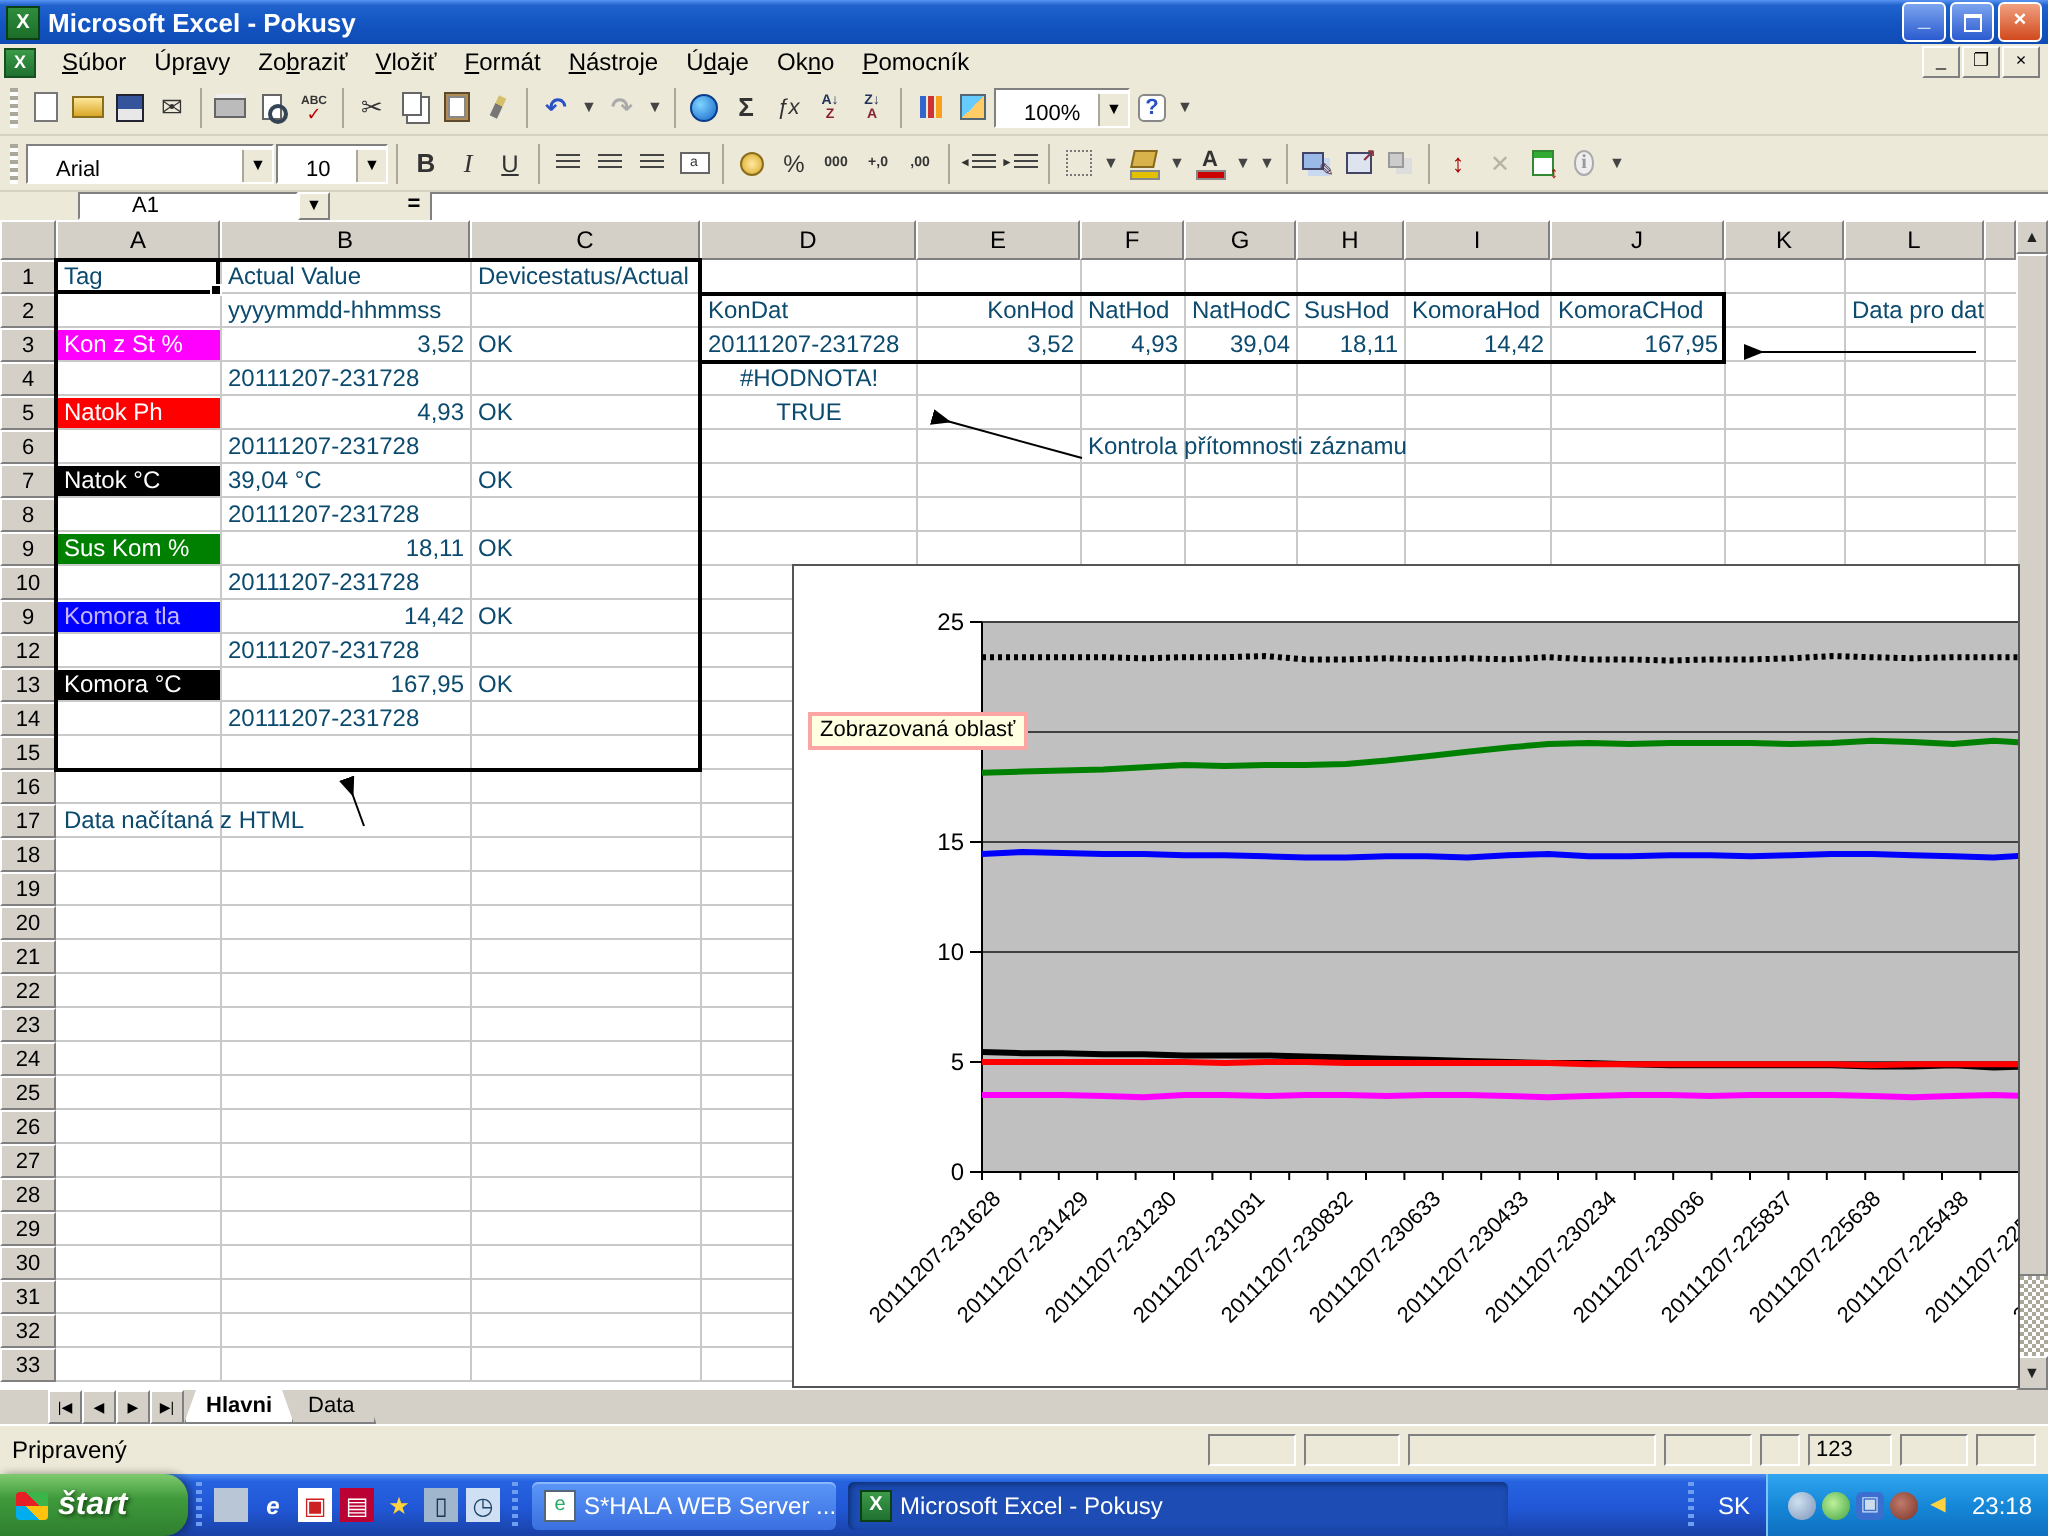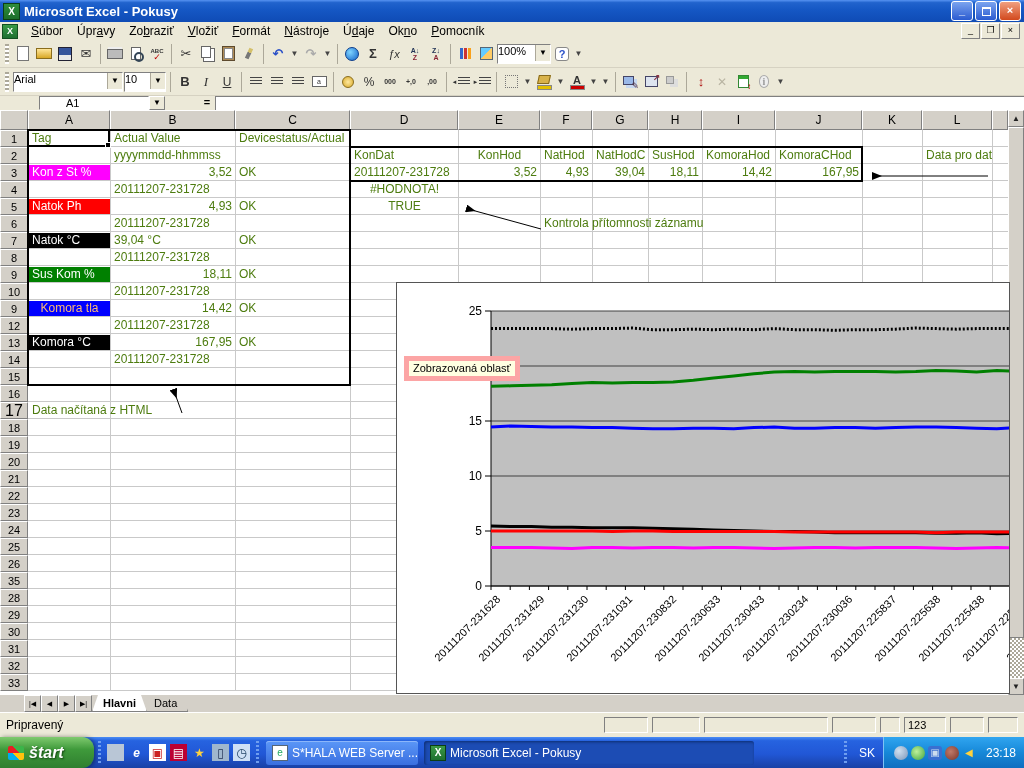--- a/index.html
+++ b/index.html
@@ -29,21 +29,21 @@
     font-size:9px;text-align:center;line-height:12px;color:#000;}
   
   .toolbar{left:0;width:1024px;height:28px;background:#ECE9D8;border-bottom:1px solid #d6d2c2;
     display:flex;align-items:center;gap:1px;padding-left:2px;box-sizing:border-box;}
   .grip{width:4px;height:20px;margin:0 3px;background:repeating-linear-gradient(180deg,#aca899 0 2px,#fff 2px 4px);}
   .tsep{width:1px;height:20px;background:#aca899;margin:0 3px;}
   .ic{width:20px;height:20px;display:flex;align-items:center;justify-content:center;
       font-size:12px;color:#333;position:relative;flex:none;}
   .dd{width:11px;height:20px;display:flex;align-items:center;justify-content:center;font-size:8px;color:#444;flex:none;}
   .combo{height:18px;background:#fff;border:1px solid;border-color:#808080 #fff #fff #808080;
-    display:flex;align-items:flex-start;font-size:11px;padding-left:0;position:relative;flex:none;}
+    display:flex;align-items:flex-end;font-size:11px;padding-left:14px;position:relative;flex:none;}
   .combo .arr{margin-left:auto;width:14px;height:16px;background:#ECE9D8;border-left:1px solid #aca899;
     font-size:8px;display:flex;align-items:center;justify-content:center;}
   .ic-new::before{content:"";width:10px;height:13px;background:#fff;border:1px solid #777;}
   .ic-open::before{content:"";width:14px;height:9px;background:linear-gradient(#ffe69a,#d8a826);border:1px solid #8a6d1d;}
   .ic-save::before{content:"";width:12px;height:12px;border:1px solid #223;background:linear-gradient(#35549c 55%,#e8e8e8 55%);}
   .ic-mail::before{content:"✉";font-size:13px;}
   .ic-print::before{content:"";width:14px;height:8px;background:#bbb;border:1px solid #666;box-shadow:0 -3px 0 -1px #eee;}
   .ic-print-preview::before{content:"";width:8px;height:11px;background:#fff;border:1px solid #666;}
   .ic-print-preview::after{content:"";position:absolute;right:2px;bottom:2px;width:6px;height:6px;border:2px solid #345;border-radius:50%;}
   .ic-spelling{flex-direction:column;font-size:6px;line-height:6px;font-weight:bold;}
@@ -104,28 +104,28 @@
   #formula-input{flex:1;background:#fff;border-top:1px solid #808080;border-left:1px solid #808080;}
   
   #sheet{left:0;top:110px;width:1024px;height:585px;background:#fff;overflow:hidden;}
   .hdr{position:absolute;background:#D4D0C8;border-top:1px solid #fff;border-left:1px solid #fff;
     border-right:1px solid #808080;border-bottom:1px solid #808080;box-sizing:border-box;
     font-size:12px;color:#000;display:flex;align-items:center;justify-content:center;}
   #gridbody{position:absolute;left:28px;top:20px;width:980px;height:561px;background:#fff;
     background-image:repeating-linear-gradient(180deg,transparent 0 16px,#c9c9c9 16px 17px);}
   .vline{position:absolute;top:20px;width:1px;height:561px;background:#c9c9c9;}
   .cell{position:absolute;font-size:12px;line-height:15px;padding:0 3px;box-sizing:border-box;
-    overflow:hidden;white-space:nowrap;color:#4d7c0f;}
+    overflow:hidden;white-space:nowrap;color:#0c4a6e;}
   .cell.spill{overflow:visible;z-index:2;}
   #sel-a1{position:absolute;left:27px;top:19px;width:83px;height:18px;border:2px solid #000;box-sizing:border-box;z-index:3;}
   #sel-a1::after{content:"";position:absolute;right:-3px;bottom:-3px;width:4px;height:4px;background:#000;border:1px solid #fff;}
   .thickbox{position:absolute;border:2px solid #000;box-sizing:border-box;z-index:2;pointer-events:none;}
   
   #chart{position:absolute;left:396px;top:172px;width:612px;height:410px;background:#fff;border:1px solid #555;z-index:5;}
-  #chart-tip{position:absolute;left:404px;top:246px;background:#FFFFE1;border:5px solid #fca5a5;
+  #chart-tip{position:absolute;left:404px;top:246px;background:#FFFFE1;border:2px solid #fca5a5;
     font-size:11px;padding:0 4px;line-height:15px;white-space:nowrap;z-index:6;}
   
   .checker{background-color:#fff;background-image:
      linear-gradient(45deg,#aca899 25%,transparent 25%,transparent 75%,#aca899 75%),
      linear-gradient(45deg,#aca899 25%,transparent 25%,transparent 75%,#aca899 75%);
      background-size:4px 4px;background-position:0 0,2px 2px;}
   .sbtn{position:absolute;background:#D4D0C8;border:1px solid;border-color:#fff #808080 #808080 #fff;
      box-sizing:border-box;font-size:8px;display:flex;align-items:center;justify-content:center;color:#222;}
   .sthumb{position:absolute;background:#D4D0C8;border:1px solid;border-color:#fff #808080 #808080 #fff;box-sizing:border-box;}
   
@@ -317,31 +317,31 @@
       <div class="hdr" style="left: 0px; top: 122px; width: 28px; height: 17px; font-size: 11px;">7</div>
       <div class="hdr" style="left: 0px; top: 139px; width: 28px; height: 17px; font-size: 11px;">8</div>
       <div class="hdr" style="left: 0px; top: 156px; width: 28px; height: 17px; font-size: 11px;">9</div>
       <div class="hdr" style="left: 0px; top: 173px; width: 28px; height: 17px; font-size: 11px;">10</div>
       <div class="hdr" style="left: 0px; top: 190px; width: 28px; height: 17px; font-size: 11px;">9</div>
       <div class="hdr" style="left: 0px; top: 207px; width: 28px; height: 17px; font-size: 11px;">12</div>
       <div class="hdr" style="left: 0px; top: 224px; width: 28px; height: 17px; font-size: 11px;">13</div>
       <div class="hdr" style="left: 0px; top: 241px; width: 28px; height: 17px; font-size: 11px;">14</div>
       <div class="hdr" style="left: 0px; top: 258px; width: 28px; height: 17px; font-size: 11px;">15</div>
       <div class="hdr" style="left: 0px; top: 275px; width: 28px; height: 17px; font-size: 11px;">16</div>
-      <div class="hdr" style="left: 0px; top: 292px; width: 28px; height: 17px; font-size: 16px;">17</div>
+      <div class="hdr" style="left: 0px; top: 292px; width: 28px; height: 17px; font-size: 11px;">17</div>
       <div class="hdr" style="left: 0px; top: 309px; width: 28px; height: 17px; font-size: 11px;">18</div>
       <div class="hdr" style="left: 0px; top: 326px; width: 28px; height: 17px; font-size: 11px;">19</div>
       <div class="hdr" style="left: 0px; top: 343px; width: 28px; height: 17px; font-size: 11px;">20</div>
       <div class="hdr" style="left: 0px; top: 360px; width: 28px; height: 17px; font-size: 11px;">21</div>
       <div class="hdr" style="left: 0px; top: 377px; width: 28px; height: 17px; font-size: 11px;">22</div>
       <div class="hdr" style="left: 0px; top: 394px; width: 28px; height: 17px; font-size: 11px;">23</div>
       <div class="hdr" style="left: 0px; top: 411px; width: 28px; height: 17px; font-size: 11px;">24</div>
       <div class="hdr" style="left: 0px; top: 428px; width: 28px; height: 17px; font-size: 11px;">25</div>
       <div class="hdr" style="left: 0px; top: 445px; width: 28px; height: 17px; font-size: 11px;">26</div>
-      <div class="hdr" style="left: 0px; top: 462px; width: 28px; height: 17px; font-size: 11px;">35</div>
+      <div class="hdr" style="left: 0px; top: 462px; width: 28px; height: 17px; font-size: 11px;">27</div>
       <div class="hdr" style="left: 0px; top: 479px; width: 28px; height: 17px; font-size: 11px;">28</div>
       <div class="hdr" style="left: 0px; top: 496px; width: 28px; height: 17px; font-size: 11px;">29</div>
       <div class="hdr" style="left: 0px; top: 513px; width: 28px; height: 17px; font-size: 11px;">30</div>
       <div class="hdr" style="left: 0px; top: 530px; width: 28px; height: 17px; font-size: 11px;">31</div>
       <div class="hdr" style="left: 0px; top: 547px; width: 28px; height: 17px; font-size: 11px;">32</div>
       <div class="hdr" style="left: 0px; top: 564px; width: 28px; height: 17px; font-size: 11px;">33</div>
     </div>
   <div id="gridbody"></div>
   <div id="vlines">
       <div class="vline" style="left: 110px;"></div>
@@ -356,21 +356,21 @@
       <div class="vline" style="left: 862px;"></div>
       <div class="vline" style="left: 922px;"></div>
       <div class="vline" style="left: 992px;"></div>
     </div>
   <div id="cells">
       <div class="cell" style="left: 29px; top: 21px; width: 81px; height: 15px; text-align: left;">Tag</div>
       <div class="cell" style="left: 111px; top: 21px; width: 124px; height: 15px; text-align: left;">Actual Value</div>
       <div class="cell" style="left: 236px; top: 21px; width: 114px; height: 15px; text-align: left;">Devicestatus/Actual</div>
       <div class="cell" style="left: 111px; top: 38px; width: 124px; height: 15px; text-align: left;">yyyymmdd-hhmmss</div>
       <div class="cell" style="left: 351px; top: 38px; width: 107px; height: 15px; text-align: left;">KonDat</div>
-      <div class="cell" style="left: 459px; top: 38px; width: 81px; height: 15px; text-align: center;">KonHod</div>
+      <div class="cell" style="left: 459px; top: 38px; width: 81px; height: 15px; text-align: right;">KonHod</div>
       <div class="cell" style="left: 541px; top: 38px; width: 51px; height: 15px; text-align: left;">NatHod</div>
       <div class="cell" style="left: 593px; top: 38px; width: 55px; height: 15px; text-align: left;">NatHodC</div>
       <div class="cell" style="left: 649px; top: 38px; width: 53px; height: 15px; text-align: left;">SusHod</div>
       <div class="cell" style="left: 703px; top: 38px; width: 72px; height: 15px; text-align: left;">KomoraHod</div>
       <div class="cell" style="left: 776px; top: 38px; width: 86px; height: 15px; text-align: left;">KomoraCHod</div>
       <div class="cell" style="left: 923px; top: 38px; width: 69px; height: 15px; text-align: right;">Data pro data</div>
       <div class="cell" style="left: 29px; top: 55px; width: 81px; height: 15px; background: rgb(255, 0, 255); color: rgb(255, 255, 255); text-align: left;">Kon z St %</div>
       <div class="cell" style="left: 111px; top: 55px; width: 124px; height: 15px; text-align: right;">3,52</div>
       <div class="cell" style="left: 236px; top: 55px; width: 114px; height: 15px; text-align: left;">OK</div>
       <div class="cell" style="left: 351px; top: 55px; width: 107px; height: 15px; text-align: left;">20111207-231728</div>
@@ -389,21 +389,21 @@
       <div class="cell" style="left: 111px; top: 106px; width: 124px; height: 15px; text-align: left;">20111207-231728</div>
       <div class="cell spill" style="left: 541px; top: 106px; width: 230px; height: 15px; text-align: left;">Kontrola přítomnosti záznamu</div>
       <div class="cell" style="left: 29px; top: 123px; width: 81px; height: 15px; background: rgb(0, 0, 0); color: rgb(255, 255, 255); text-align: left;">Natok °C</div>
       <div class="cell" style="left: 111px; top: 123px; width: 124px; height: 15px; text-align: left;">39,04 °C</div>
       <div class="cell" style="left: 236px; top: 123px; width: 114px; height: 15px; text-align: left;">OK</div>
       <div class="cell" style="left: 111px; top: 140px; width: 124px; height: 15px; text-align: left;">20111207-231728</div>
       <div class="cell" style="left: 29px; top: 157px; width: 81px; height: 15px; background: rgb(0, 128, 0); color: rgb(255, 255, 255); text-align: left;">Sus Kom %</div>
       <div class="cell" style="left: 111px; top: 157px; width: 124px; height: 15px; text-align: right;">18,11</div>
       <div class="cell" style="left: 236px; top: 157px; width: 114px; height: 15px; text-align: left;">OK</div>
       <div class="cell" style="left: 111px; top: 174px; width: 124px; height: 15px; text-align: left;">20111207-231728</div>
-      <div class="cell" style="left: 29px; top: 191px; width: 81px; height: 15px; background: rgb(0, 0, 255); color: #fdba74; text-align: center;">Komora tla</div>
+      <div class="cell" style="left: 29px; top: 191px; width: 81px; height: 15px; background: rgb(0, 0, 255); color: #c4b5fd; text-align: left;">Komora tla</div>
       <div class="cell" style="left: 111px; top: 191px; width: 124px; height: 15px; text-align: right;">14,42</div>
       <div class="cell" style="left: 236px; top: 191px; width: 114px; height: 15px; text-align: left;">OK</div>
       <div class="cell" style="left: 111px; top: 208px; width: 124px; height: 15px; text-align: left;">20111207-231728</div>
       <div class="cell" style="left: 29px; top: 225px; width: 81px; height: 15px; background: rgb(0, 0, 0); color: rgb(255, 255, 255); text-align: left;">Komora °C</div>
       <div class="cell" style="left: 111px; top: 225px; width: 124px; height: 15px; text-align: right;">167,95</div>
       <div class="cell" style="left: 236px; top: 225px; width: 114px; height: 15px; text-align: left;">OK</div>
       <div class="cell" style="left: 111px; top: 242px; width: 124px; height: 15px; text-align: left;">20111207-231728</div>
       <div class="cell spill" style="left: 29px; top: 293px; width: 230px; height: 15px; text-align: left;">Data načítaná z HTML</div>
     </div>
   <div id="sel-a1"></div>

